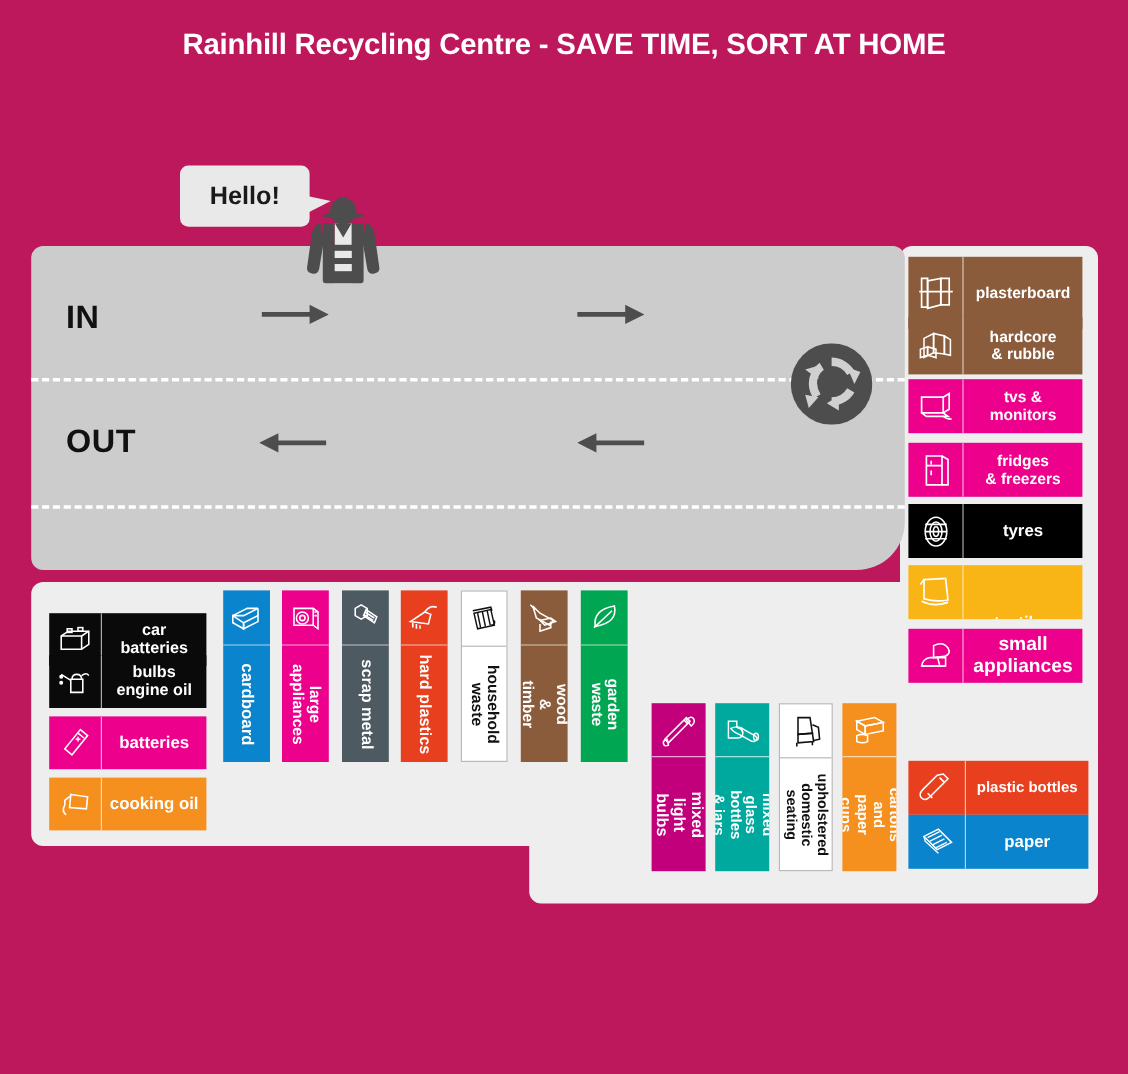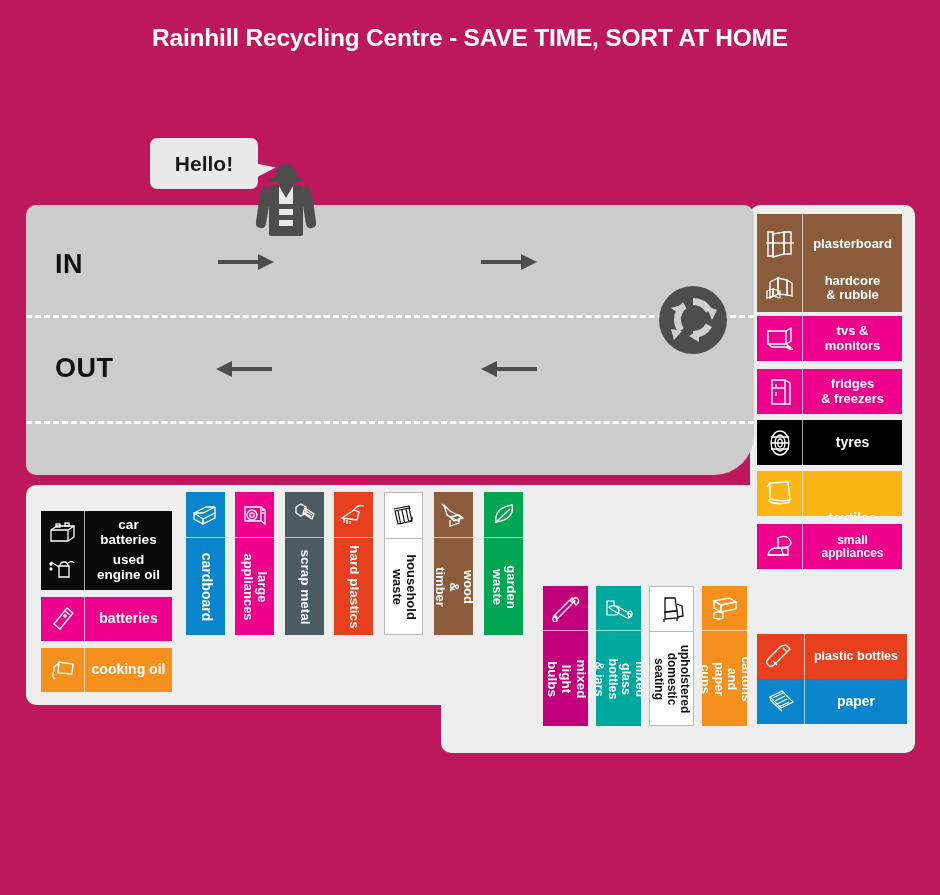--- a/index.html
+++ b/index.html
@@ -317,21 +317,21 @@
 
   <div class="hcard" style="left:757px;top:524px;width:145px;height:45px;background:#ec008c;">
     <div class="ic" style="width:46px;">
       <svg width="32" height="28" viewBox="0 0 32 28" fill="none" stroke="#fff" stroke-width="1.3">
         <path d="M14 5 q8 -4 12 2 q3 5 -3 7 l-9 1 z"></path>
           <path d="M17 14 l2 7"></path>
           <path d="M4 22 q1 -6 7 -7 l13 0 l0 7 z"></path>
           <path d="M4 22 h20"></path>
       </svg>
     </div>
-    <div class="lb" style="font-size:12px;white-space:pre-line;">small
+    <div class="lb" style="font-size:16px;white-space:pre-line;">small
 appliances</div>
   </div>
 
 
   <div class="hcard" style="left:757px;top:634px;width:150px;height:45px;background:#e8401f;">
     <div class="ic" style="width:48px;">
       <svg width="30" height="30" viewBox="0 0 30 30" fill="none" stroke="#fff" stroke-width="1.3">
         <path d="M20 3 l4 4 l-3 3 l-12 12 q-4 4 -7 1 q-3 -3 1 -7 l12 -12 z"></path>
           <path d="M17 6 l4 4"></path>
           <path d="M7 19 l4 4"></path>
@@ -369,21 +369,21 @@
     <div class="ic" style="width:44px;">
       <svg width="32" height="28" viewBox="0 0 32 28" fill="none" stroke="#fff" stroke-width="1.3">
         <path d="M12 12 h10 v11 h-10 z"></path>
           <path d="M13 12 q0 -4 4 -4 q4 0 4 4"></path>
           <path d="M12 13 l-8 -5"></path>
           <path d="M21 9 q4 -3 6 0"></path>
         <circle cx="4" cy="10" r="1" fill="#fff"></circle>
           <circle cx="4" cy="15" r="1" fill="#fff"></circle>
       </svg>
     </div>
-    <div class="lb" style="font-size:13.5px;white-space:pre-line;">used
+    <div class="lb" style="font-size:13.5px;white-space:pre-line;">bulbs
 engine oil</div>
   </div>
 
   <div class="hcard" style="left:41px;top:597px;width:131px;height:44px;background:#ec008c;">
     <div class="ic" style="width:44px;">
       <svg width="30" height="28" viewBox="0 0 30 28" fill="none" stroke="#fff" stroke-width="1.3">
         <path d="M19 3 l6 5 l-13 16 l-6 -5 z"></path>
           <path d="M17 6 l5 4"></path>
           <path d="M15 11 h4 M17 9 v4"></path>
       </svg>

